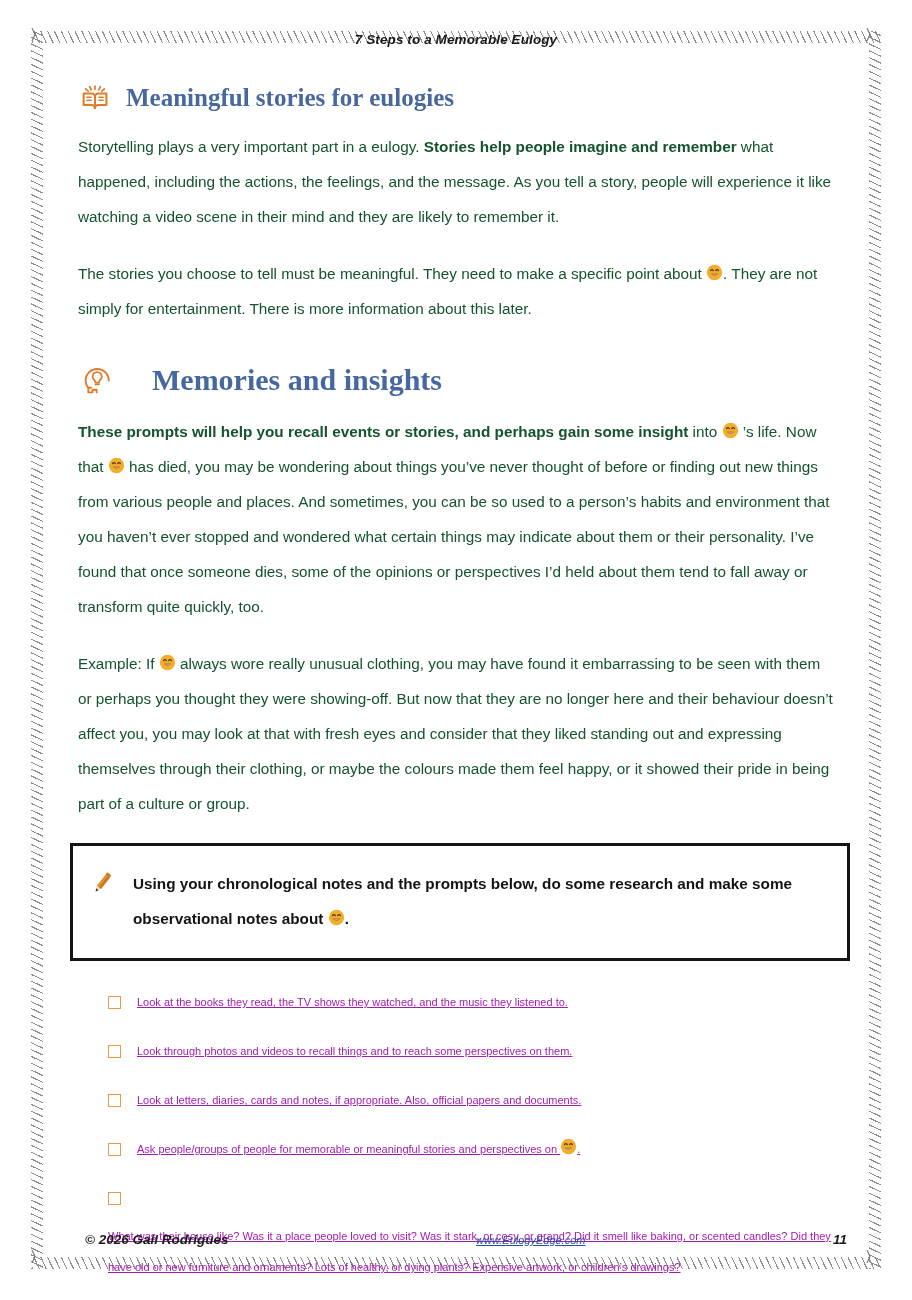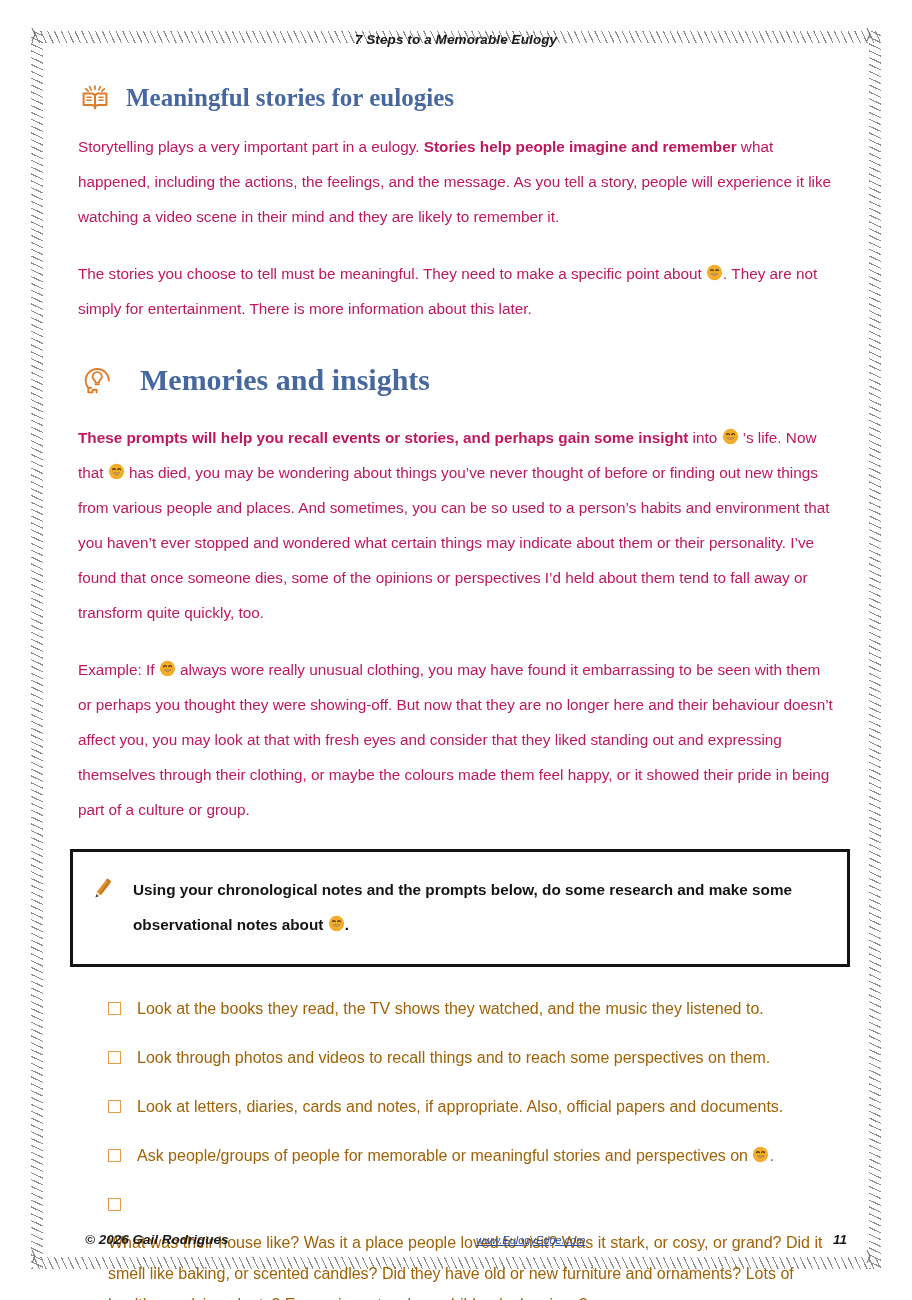--- a/index.html
+++ b/index.html
@@ -100,29 +100,29 @@
     align-items: center;
     justify-content: center;
   }
   .section-head .heading-text {
     font-family: "Liberation Serif", serif;
     font-weight: bold;
     color: #46689f;
     line-height: 1.15;
   }
   .head-1 .heading-text { font-size: 25px; }
-  .head-2 { margin-top: 34px; margin-bottom: 20px; gap: 22px; }
+  .head-2 { margin-top: 34px; margin-bottom: 14px; gap: 34px; }
   .head-2 .heading-text { font-size: 30px; }
   .head-2 .icon-wrap { width: 40px; height: 40px; }
 
   
   p.body-text {
     font-size: 15.3px;
     line-height: 35px;
-    color: #be185d;
+    color: #14532d;
     margin: 0 0 22px 0;
     text-align: left;
   }
   p.body-text:last-child { margin-bottom: 0; }
   .b { font-weight: bold; }
 
   .emoji {
     display: inline-block;
     font-family: "DejaVu Sans", sans-serif;
     font-size: 15px;
@@ -175,23 +175,24 @@
   .checkbox {
     flex: 0 0 auto;
     width: 13px;
     height: 13px;
     border: 1.6px solid #e59b4a;
     box-sizing: border-box;
     margin-top: 9px;
     background: #ffffff;
   }
   .checklist .item-text {
-    font-size: 16px;
+    font-size: 11px;
     line-height: 31px;
-    color: #a16207;
+    color: #a21caf;
+    text-decoration: underline;
   }
 
   
   .footer {
     position: absolute;
     left: 85px;
     top: 1232px;
     width: 762px;
     display: flex;
     align-items: baseline;

